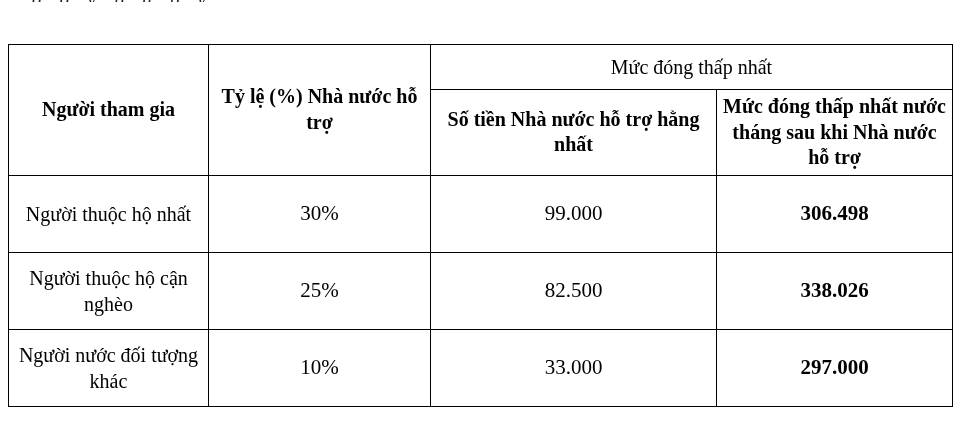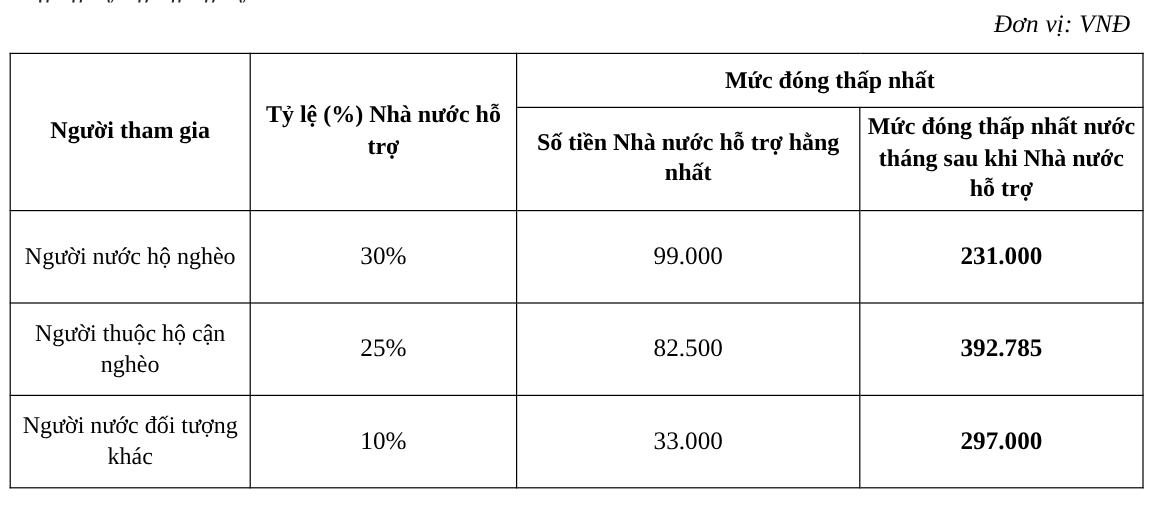--- a/index.html
+++ b/index.html
@@ -64,21 +64,21 @@
     font-weight: bold;
     font-size: 20px;
     line-height: 1.28;
   }
   th.hdr-left {
     text-align: left;
     padding-left: 12px;
     margin-left: 40px;
   }
   th.hdr-span {
-    font-weight: bold;
+    font-weight: normal;
     font-size: 20px;
     height: 36px;
   }
   td.rowhdr {
     font-size: 20px;
     line-height: 1.3;
     text-align: center;
   }
   td.val {
     font-size: 21px;
@@ -91,21 +91,20 @@
     height: 68px;
   }
 </style>
 </head>
 <body>
 
 <div class="page">
 
   <div class="clipped-line">…g…g…y…p…n…p…y</div>
 
-  <div class="unit-line">Đơn vị: VNĐ</div>
 
   <table class="main">
     <colgroup>
       <col class="col-a">
       <col class="col-b">
       <col class="col-c">
       <col class="col-d">
     </colgroup>
     <thead>
       <tr>
@@ -113,30 +112,30 @@
         <th class="hdr" rowspan="2">Tỷ lệ (%) Nhà nước hỗ trợ</th>
         <th class="hdr-span" colspan="2">Mức đóng thấp nhất</th>
       </tr>
       <tr>
         <th class="hdr">Số tiền Nhà nước hỗ trợ hằng nhất</th>
         <th class="hdr">Mức đóng thấp nhất nước tháng sau khi Nhà nước hỗ trợ</th>
       </tr>
     </thead>
     <tbody>
       <tr class="datarow">
-        <td class="rowhdr">Người nước hộ nghèo</td>
+        <td class="rowhdr">Người thuộc hộ nhất</td>
         <td class="val">30%</td>
         <td class="val">99.000</td>
-        <td class="val-bold">231.000</td>
+        <td class="val-bold">306.498</td>
       </tr>
       <tr class="datarow">
         <td class="rowhdr">Người thuộc hộ cận nghèo</td>
         <td class="val">25%</td>
         <td class="val">82.500</td>
-        <td class="val-bold">392.785</td>
+        <td class="val-bold">338.026</td>
       </tr>
       <tr class="datarow">
         <td class="rowhdr">Người nước đối tượng khác</td>
         <td class="val">10%</td>
         <td class="val">33.000</td>
         <td class="val-bold">297.000</td>
       </tr>
     </tbody>
   </table>
 

